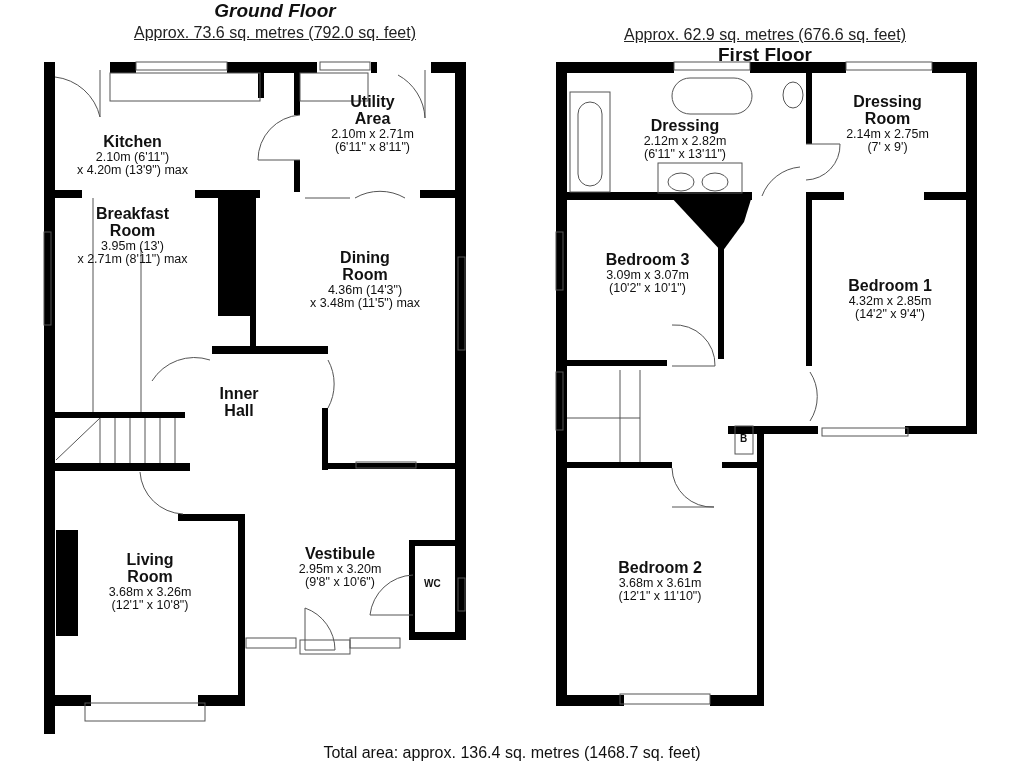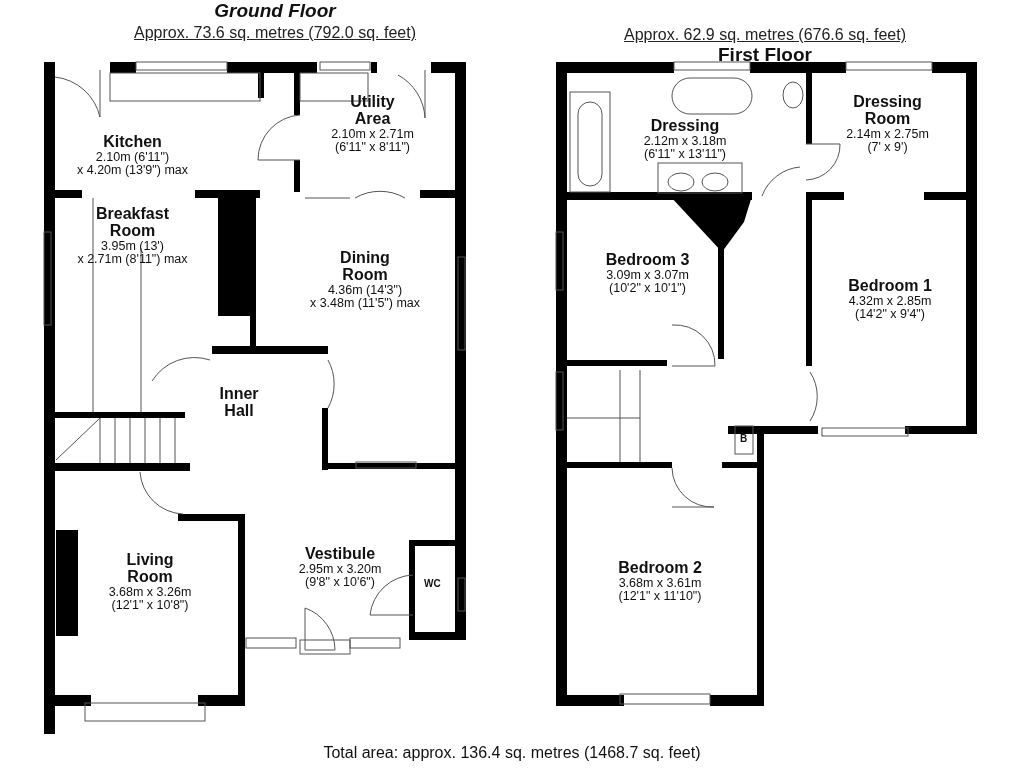--- a/index.html
+++ b/index.html
@@ -175,21 +175,21 @@
 </div>
 <div class="room" style="left:280px;width:120px;top:520px;margin-top:26px;">
   <span class="n">Vestibule</span>
   <span class="d">2.95m x 3.20m</span>
   <span class="d">(9'8" x 10'6")</span>
 </div>
 <div class="small" style="left:424px;top:578px;">WC</div>
 
 <div class="room" style="left:625px;width:120px;top:118px;">
   <span class="n">Dressing</span>
-  <span class="d">2.12m x 3.18m</span>
+  <span class="d">2.12m x 2.82m</span>
   <span class="d">(6'11" x 13'11")</span>
 </div>
 <div class="room" style="left:830px;width:115px;top:94px;">
   <span class="n">Dressing</span>
   <span class="n">Room</span>
   <span class="d">2.14m x 2.75m</span>
   <span class="d">(7' x 9')</span>
 </div>
 <div class="room" style="left:580px;width:135px;top:252px;">
   <span class="n">Bedroom 3</span>

